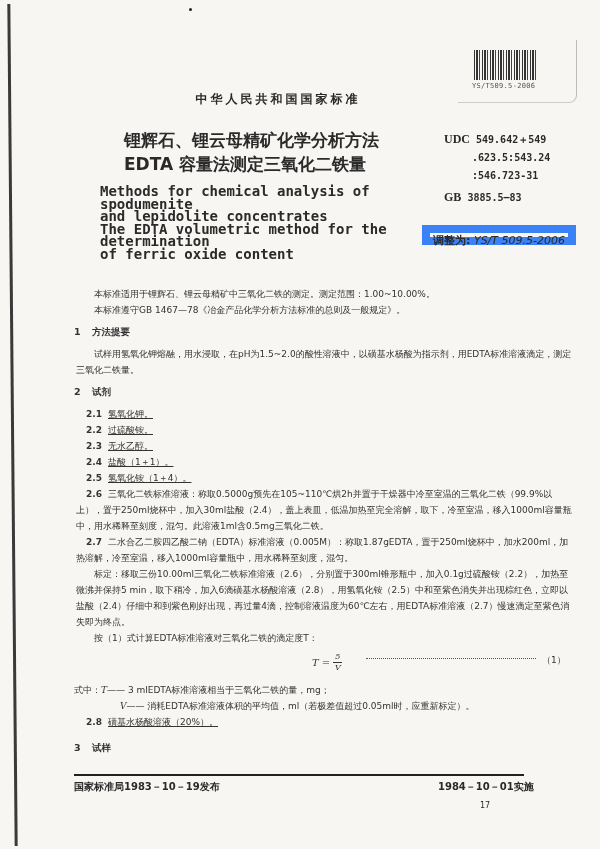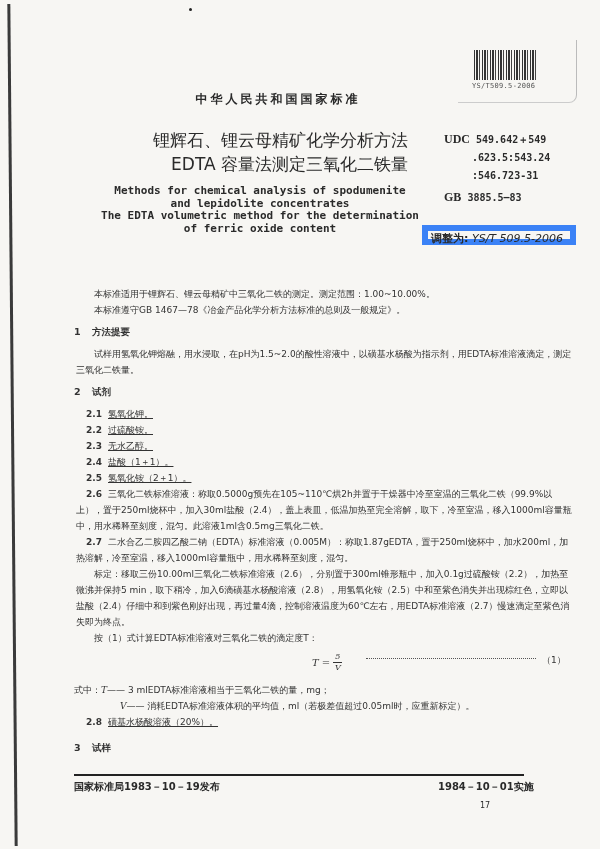--- a/index.html
+++ b/index.html
@@ -26,40 +26,40 @@
     .barcode-text {
       position: absolute; left: 14px; top: 42px; font-family: "DejaVu Sans Mono", monospace;
       font-size: 7px; color: #555; letter-spacing: 0.3px;
     }
     .national-std {
       position: absolute; left: 0; width: 600px; top: 91px; text-align: center;
       font-family: "DejaVu Sans", sans-serif; font-weight: bold; font-size: 12px; letter-spacing: 3px;
       padding-right: 44px; box-sizing: border-box;
     }
     .title-cn {
-      position: absolute; left: 108px; top: 128px; width: 300px;
-      font-family: "DejaVu Sans", sans-serif; font-weight: normal; font-size: 17px; line-height: 24px;
-      text-align: right;
+      position: absolute; left: 124px; top: 128px; width: 300px;
+      font-family: "DejaVu Sans", sans-serif; font-weight: bold; font-size: 17px; line-height: 24px;
+      text-align: left;
     }
     .title-cn .line2 { font-size: 17px; }
     .udc {
       position: absolute; left: 444px; top: 130px; font-size: 10px; line-height: 18px;
       font-family: "DejaVu Sans Mono", monospace; font-weight: bold;
     }
     .udc .udc-label, .udc .gb-label { font-family: "Liberation Serif", serif; font-weight: bold; font-size: 12px; }
     .udc .row { white-space: nowrap; }
     .udc .indent { padding-left: 28px; }
     .udc .gb-row { margin-top: 3px; }
     .title-en {
-      position: absolute; left: 100px; top: 185px; width: 320px; text-align: center;
-      font-family: "DejaVu Sans Mono", monospace; font-weight: bold; font-size: 11px; line-height: 12.5px;
+      position: absolute; left: 100px; top: 185px; width: 320px; 
+      font-family: "DejaVu Sans Mono", monospace; font-weight: bold; font-size: 14px; line-height: 12.5px;
     }
     .adjust-box {
       position: absolute; left: 422px; top: 225px; width: 154px; height: 20px;
-      border: 6px solid #3b82f6; box-sizing: border-box;
+      border: 8px solid #3b82f6; box-sizing: border-box;
       font-family: "DejaVu Sans", sans-serif; font-size: 11px; line-height: 16px; padding-left: 3px;
       font-style: italic; white-space: nowrap;
     }
     .adjust-box .lbl { font-style: normal; font-weight: bold; }
     .body {
       position: absolute; left: 76px; top: 286px; width: 500px;
       font-family: "DejaVu Sans", sans-serif; font-size: 9px; line-height: 16px; color: #333;
     }
     .p { margin: 0; }
     .indent1 { text-indent: 18px; }
@@ -147,21 +147,21 @@
     <p class="p indent1">试样用氢氧化钾熔融，用水浸取，在pH为1.5~2.0的酸性溶液中，以磺基水杨酸为指示剂，用EDTA标准溶液滴定，测定三氧化二铁量。</p>
 
     <div class="section">
       <span class="num">2</span><span>试剂</span>
     </div>
 
     <div class="item"><span class="num">2.1</span><span>氢氧化钾。</span></div>
     <div class="item"><span class="num">2.2</span><span>过硫酸铵。</span></div>
     <div class="item"><span class="num">2.3</span><span>无水乙醇。</span></div>
     <div class="item"><span class="num">2.4</span><span>盐酸（1＋1）。</span></div>
-    <div class="item"><span class="num">2.5</span><span>氢氧化铵（2＋1）。</span></div>
+    <div class="item"><span class="num">2.5</span><span>氢氧化铵（1＋4）。</span></div>
     <p class="p" style="text-indent:10px"><span style="font-weight:bold;display:inline-block;width:22px;text-indent:0">2.6</span><span>三氧化二铁标准溶液：称取0.5000g预先在105~110℃烘2h并置于干燥器中冷至室温的三氧化二铁（99.9%以上），置于250ml烧杯中，加入30ml盐酸（2.4），盖上表皿，低温加热至完全溶解，取下，冷至室温，移入1000ml容量瓶中，用水稀释至刻度，混匀。此溶液1ml含0.5mg三氧化二铁。</span></p>
     <p class="p" style="text-indent:10px"><span style="font-weight:bold;display:inline-block;width:22px;text-indent:0">2.7</span><span>二水合乙二胺四乙酸二钠（EDTA）标准溶液（0.005M）：称取1.87gEDTA，置于250ml烧杯中，加水200ml，加热溶解，冷至室温，移入1000ml容量瓶中，用水稀释至刻度，混匀。</span></p>
     <p class="p indent1">标定：移取三份10.00ml三氧化二铁标准溶液（2.6），分别置于300ml锥形瓶中，加入0.1g过硫酸铵（2.2），加热至微沸并保持5 min，取下稍冷，加入6滴磺基水杨酸溶液（2.8），用氢氧化铵（2.5）中和至紫色消失并出现棕红色，立即以盐酸（2.4）仔细中和到紫色刚好出现，再过量4滴，控制溶液温度为60℃左右，用EDTA标准溶液（2.7）慢速滴定至紫色消失即为终点。</p>
     <p class="p indent1">按（1）式计算EDTA标准溶液对三氧化二铁的滴定度T：</p>
 
     <div class="formula-row">
       <div class="formula">
         <span>T =</span>
         <span class="frac">
           <span class="num-top">5</span>

